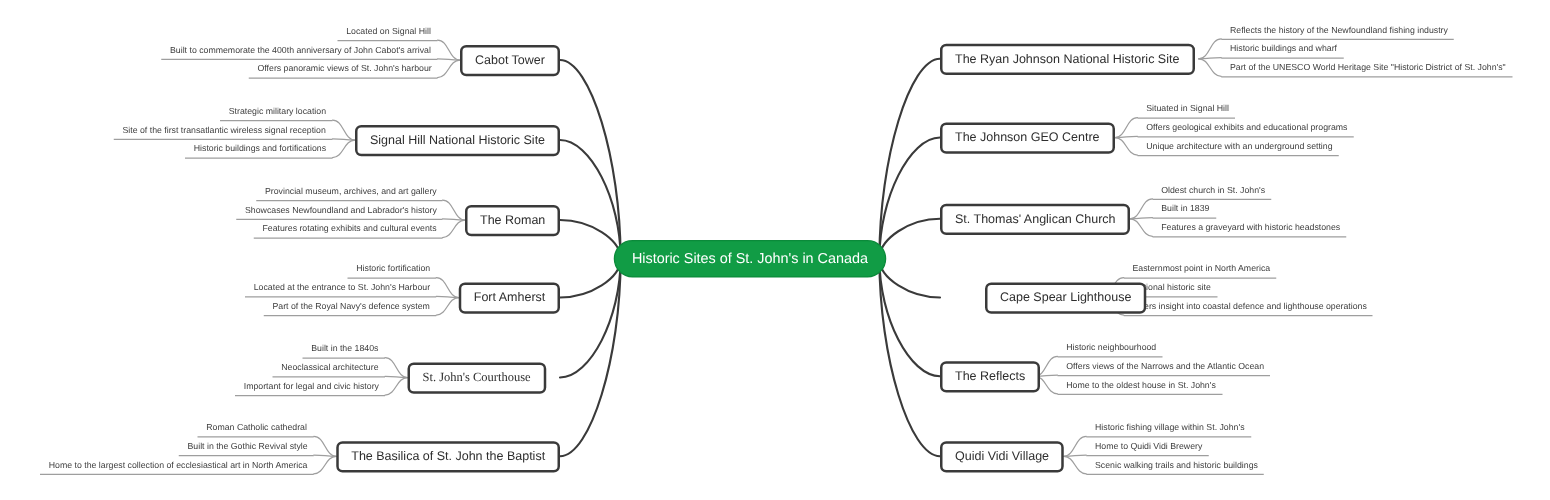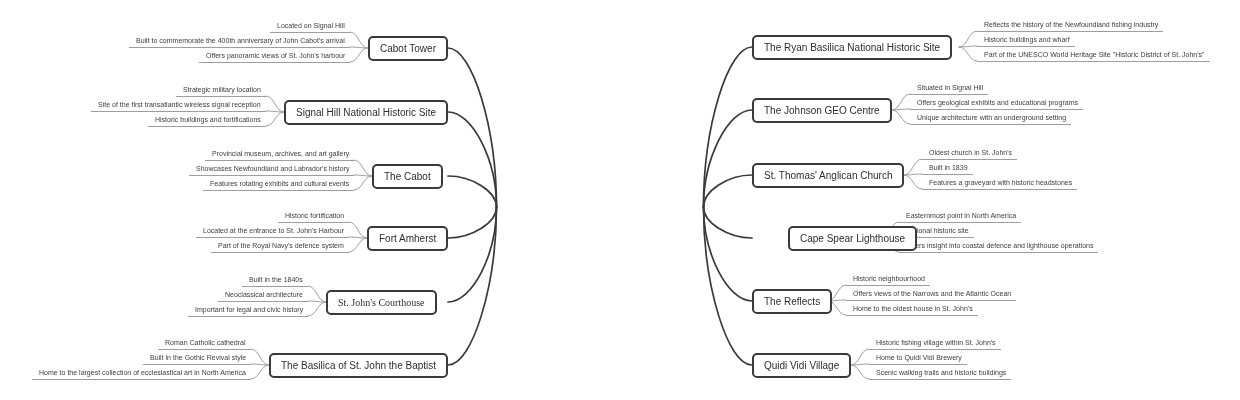--- a/index.html
+++ b/index.html
@@ -100,35 +100,36 @@
       <path d="M 752 301 C 727.75 301, 703.5 254, 703.5 207" fill="none" stroke="#3a3a3a" stroke-width="1.7" stroke-linecap="round"></path>
       <path d="M 846 285 C 837 285, 837 301, 828 301" fill="none" stroke="#9e9e9e" stroke-width="1" stroke-linecap="round"></path>
       <path d="M 846 300 C 837 300, 837 301, 828 301" fill="none" stroke="#9e9e9e" stroke-width="1" stroke-linecap="round"></path>
       <path d="M 846 315 C 837 315, 837 301, 828 301" fill="none" stroke="#9e9e9e" stroke-width="1" stroke-linecap="round"></path>
       <path d="M 752 365 C 727.75 365, 703.5 286, 703.5 207" fill="none" stroke="#3a3a3a" stroke-width="1.7" stroke-linecap="round"></path>
       <path d="M 869 349 C 860 349, 860 365, 851 365" fill="none" stroke="#9e9e9e" stroke-width="1" stroke-linecap="round"></path>
       <path d="M 869 364 C 860 364, 860 365, 851 365" fill="none" stroke="#9e9e9e" stroke-width="1" stroke-linecap="round"></path>
       <path d="M 869 379 C 860 379, 860 365, 851 365" fill="none" stroke="#9e9e9e" stroke-width="1" stroke-linecap="round"></path>
     </svg>
 
+  <div class="central" id="central" style="left: 490.5px; top: 192px;">Historic Sites of St. John's in Canada</div>
 
   <div class="branch">
     <div class="node" style="top: 35.5px; left: 368px;">Cabot Tower</div>
     <div class="leaf" style="top: 21px; left: 270px;">Located on Signal Hill</div>
     <div class="leaf" style="top: 36px; left: 129px;">Built to commemorate the 400th anniversary of John Cabot's arrival</div>
     <div class="leaf" style="top: 51px; left: 199px;">Offers panoramic views of St. John's harbour</div>
   </div>
   <div class="branch">
     <div class="node" style="top: 99.5px; left: 284px;">Signal Hill National Historic Site</div>
     <div class="leaf" style="top: 85px; left: 176px;">Strategic military location</div>
     <div class="leaf" style="top: 100px; left: 91px;">Site of the first transatlantic wireless signal reception</div>
     <div class="leaf" style="top: 115px; left: 148px;">Historic buildings and fortifications</div>
   </div>
   <div class="branch">
-    <div class="node" style="top: 163.5px; left: 372px;">The Cabot</div>
+    <div class="node" style="top: 163.5px; left: 372px;">The Roman</div>
     <div class="leaf" style="top: 149px; left: 205px;">Provincial museum, archives, and art gallery</div>
     <div class="leaf" style="top: 164px; left: 189px;">Showcases Newfoundland and Labrador's history</div>
     <div class="leaf" style="top: 179px; left: 203px;">Features rotating exhibits and cultural events</div>
   </div>
   <div class="branch">
     <div class="node" style="top: 225.5px; left: 367px;">Fort Amherst</div>
     <div class="leaf" style="top: 211px; left: 278px;">Historic fortification</div>
     <div class="leaf" style="top: 226px; left: 196px;">Located at the entrance to St. John's Harbour</div>
     <div class="leaf" style="top: 241px; left: 211px;">Part of the Royal Navy's defence system</div>
   </div>
@@ -139,21 +140,21 @@
     <div class="leaf" style="top: 305px; left: 188px;">Important for legal and civic history</div>
   </div>
   <div class="branch">
     <div class="node" style="top: 352.5px; left: 269px;">The Basilica of St. John the Baptist</div>
     <div class="leaf" style="top: 338px; left: 158px;">Roman Catholic cathedral</div>
     <div class="leaf" style="top: 353px; left: 143px;">Built in the Gothic Revival style</div>
     <div class="leaf" style="top: 368px; left: 32px;">Home to the largest collection of ecclesiastical art in North America</div>
   </div>
 
   <div class="branch">
-    <div class="node" style="top: 34.5px; left: 752px;">The Ryan Basilica National Historic Site</div>
+    <div class="node" style="top: 34.5px; left: 752px;">The Ryan Johnson National Historic Site</div>
     <div class="leaf" style="top: 20px; left: 977px;">Reflects the history of the Newfoundland fishing industry</div>
     <div class="leaf" style="top: 35px; left: 977px;">Historic buildings and wharf</div>
     <div class="leaf" style="top: 50px; left: 977px;">Part of the UNESCO World Heritage Site "Historic District of St. John's"</div>
   </div>
   <div class="branch">
     <div class="node" style="top: 97.5px; left: 752px;">The Johnson GEO Centre</div>
     <div class="leaf" style="top: 83px; left: 910px;">Situated in Signal Hill</div>
     <div class="leaf" style="top: 98px; left: 910px;">Offers geological exhibits and educational programs</div>
     <div class="leaf" style="top: 113px; left: 910px;">Unique architecture with an underground setting</div>
   </div>

